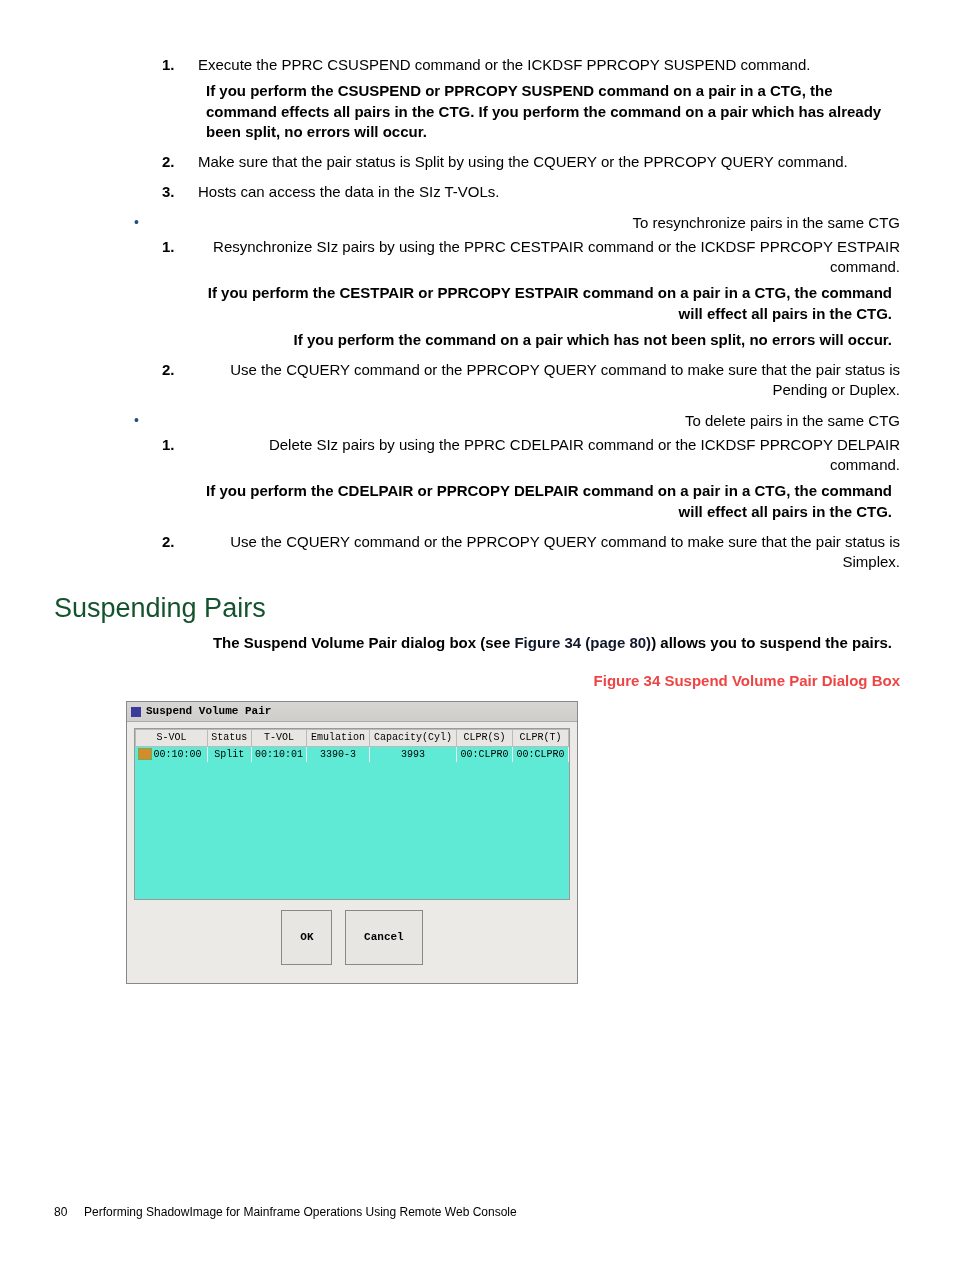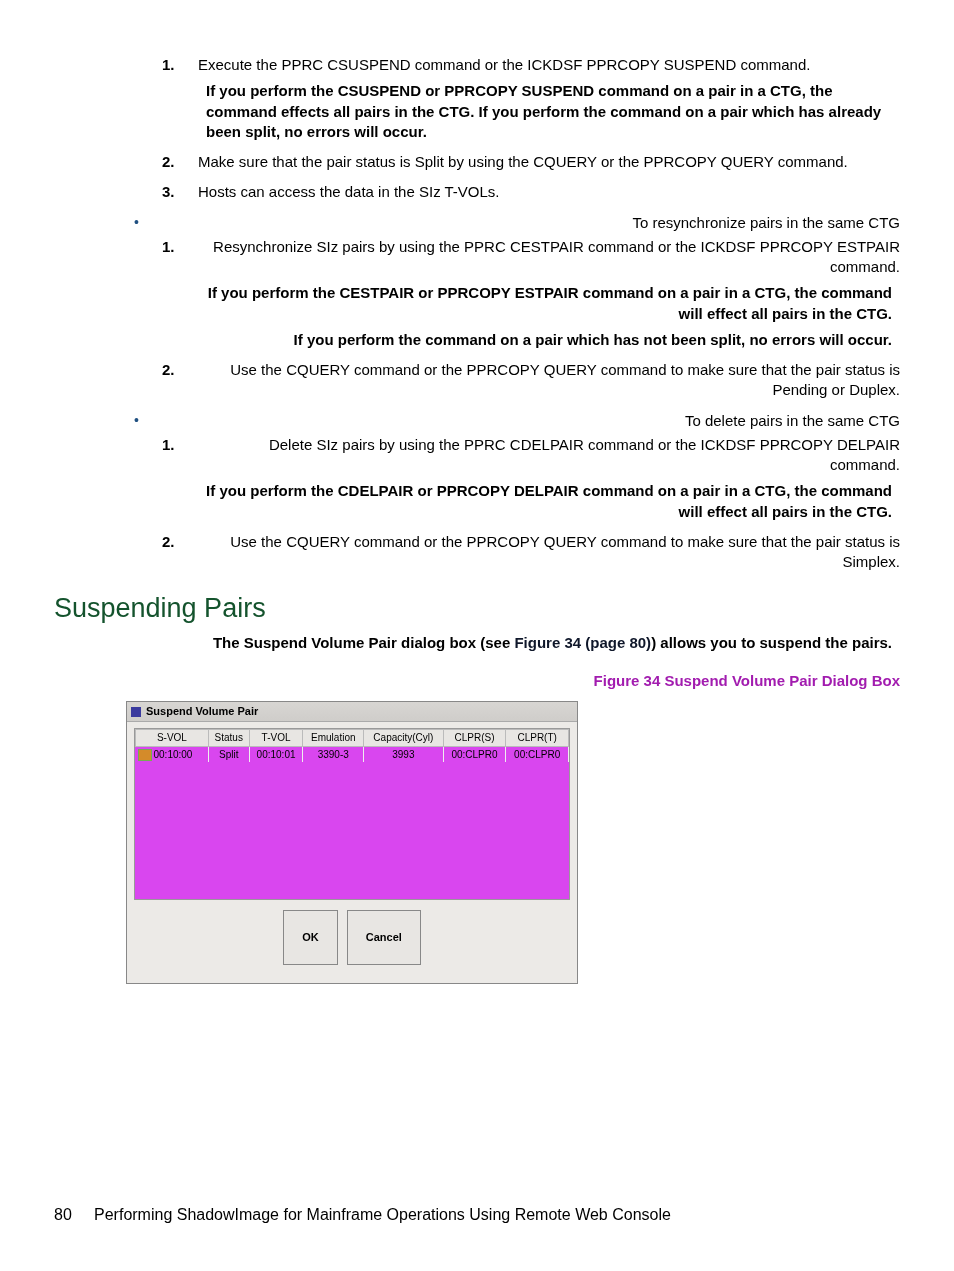--- a/index.html
+++ b/index.html
@@ -14,42 +14,43 @@
   ol { margin: 0; padding-left: 0; list-style: none; }
   ol > li { position: relative; padding-left: 36px; margin-bottom: 10px; }
   ol > li .num { position: absolute; left: 0; font-weight: bold; }
   ul.bul { margin: 0; padding: 0; list-style: none; }
   ul.bul > li { position: relative; padding-left: 36px; margin-bottom: 4px; }
   ul.bul > li::before { content: "•"; color:#205081; position: absolute; left: 8px; font-size:14px;}
   p { margin: 6px 8px; font-weight: bold; }
   .indent { margin-left: 108px; }
   .indent2 { margin-left: 72px; text-align: right; }
   h2 { font-weight: normal; color:#14532d; font-size: 27px; margin: 18px 0 6px 0; }
-  .figcap { color:#a21caf; font-weight: bold; font-size: 15px; margin: 18px 0 10px 0; }
+  .figcap { color:#ef4444; font-weight: bold; font-size: 15px; margin: 18px 0 10px 0; }
   a.figref { color:#0f172a; text-decoration: none; }
   .dialog {
     width: 450px; margin-left:72px;
     background:#eceae7; border:1px solid #888;
     font-size:11px;
     padding-bottom:18px;
+    font-family:Liberation Mono, monospace;
   }
   .dlg-title {
     background: linear-gradient(#d8d6d3,#cfcdca);
     display:flex; align-items:center;
     font-weight:bold; font-size:11px;
     padding:2px 4px; border-bottom:1px solid #aaa;
   }
   .dlg-title .sq { width:10px; height:10px; background:#3a3a9e; margin-right:5px; }
-  .tblwrap { background:#d946ef; border:1px solid #999; height:170px; margin:6px 7px 0 7px; overflow:hidden;}
+  .tblwrap { background:#5eead4; border:1px solid #999; height:170px; margin:6px 7px 0 7px; overflow:hidden;}
   .tblwrap table { width:100%; border-collapse:collapse; font-size:10px;}
   .tblwrap th { background:#e8e6e3; border:1px solid #bbb; font-weight:normal; padding:1px 2px; text-align:center;}
   .tblwrap td { padding:1px 2px; text-align:center; border-right:1px solid #eee;}
   .btnrow { text-align:center; margin-top:10px;}
   .btn { display:inline-block; background:#e8e6e3; border:1px solid #888; font-size:11px; font-weight:bold; padding:19px 18px; margin:0 3px;}
-  .footer { position: relative; margin-top: 220px; font-size: 16px; }
+  .footer { position: relative; margin-top: 220px; font-size: 12px; }
   .vol-icon { display:inline-block; width:12px; height:10px; background:#d48b2a; border:1px solid #7a5; margin-right:2px; vertical-align:middle;}
 </style>
 </head>
 <body>
 
 <div class="indent">
   <ol>
     <li>
       <span class="num">1.</span>
       <span>Execute the PPRC CSUSPEND command or the ICKDSF PPRCOPY SUSPEND command.</span>

